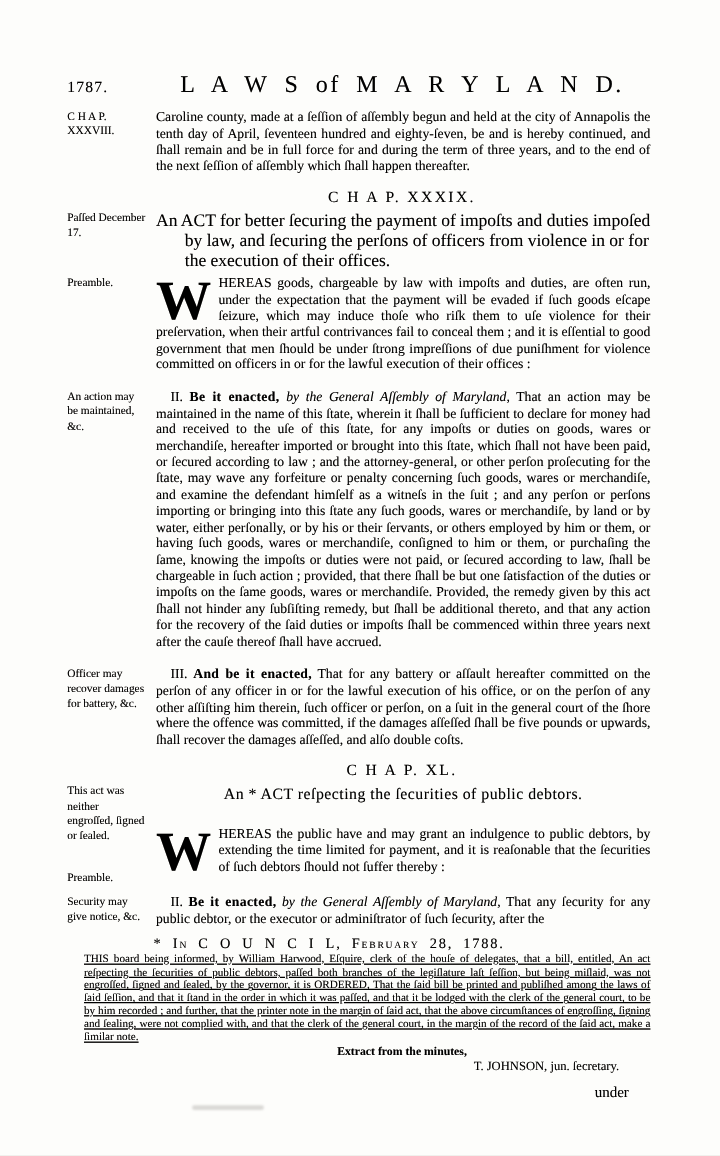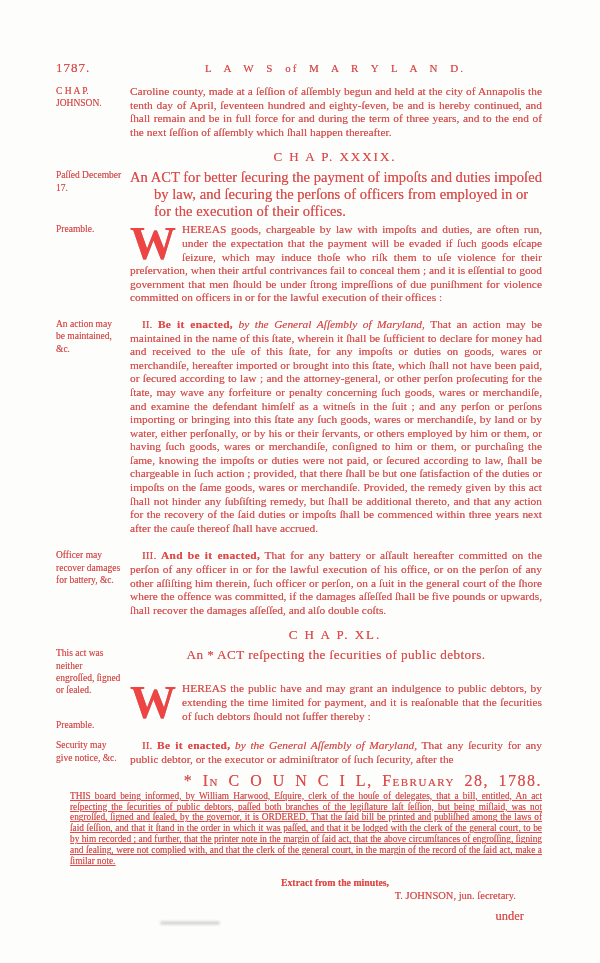--- a/index.html
+++ b/index.html
@@ -4,27 +4,27 @@
 <style>
   html,body { margin:0; padding:0; background:#e8e6e1; }
   .page {
     position:relative;
     width:600px; height:963px;
     margin:0 auto;
     background:#fdfdfb;
     box-sizing:border-box;
     padding:60px 58px 0 56px;
     font-family:"Liberation Serif","DejaVu Serif",serif;
-    color:#ef4444;
+    color:#000000;
     overflow:hidden;
     text-shadow:0 0 0.5px rgba(40,32,25,0.45);
   }
   .pagehead { display:flex; align-items:baseline; margin-bottom:9px; }
   .year { flex:0 0 72px; font-size:13px; letter-spacing:1px; }
-  .running { flex:1; text-align:center; font-size:11px; letter-spacing:2px; word-spacing:6px; }
+  .running { flex:1; text-align:center; font-size:20px; letter-spacing:2px; word-spacing:6px; }
   .row { display:flex; }
   .mnote {
     flex:0 0 66px; padding-right:8px;
     font-size:9.5px; line-height:1.3;
     white-space:pre-line;
   }
   .main { flex:1; }
   .body {
     font-size:11.4px; line-height:13.6px;
     text-align:justify; margin:0;
@@ -43,62 +43,62 @@
   }
   .dropcap {
     float:left; font-size:46px; line-height:36px;
     padding:3px 6px 0 0; font-weight:600;
   }
   .sect { text-indent:12px; }
   .bl { font-weight:700; letter-spacing:0.3px; }
   .it { font-style:italic; }
   .sp13 { height:13px; } .sp14 { height:14px; } .sp10 { height:10px; } .sp8 { height:8px; }
   .council-head {
-    text-align:right; font-variant:small-caps;
-    font-size:16px; letter-spacing:1.5px; word-spacing:4px;
+    text-align:left; font-variant:small-caps;
+    font-size:12px; letter-spacing:1.5px; word-spacing:4px;
     margin:5px 0 1px 72px;
   }
   .footnote {
     font-size:9.3px; line-height:10.9px; text-align:justify;
     margin:0 0 0 14px;
     text-decoration:underline;
   }
-  .extract { text-align:center; font-size:9.8px; font-weight:600; margin-left:72px;margin-top:10px; }
+  .extract { text-align:center; font-size:9.8px; font-weight:600; margin-left:72px; }
   .signature { text-align:right; font-size:10.5px; margin:2px 26px 4px 0; }
   .catchword { text-align:right; font-size:12.5px; margin:8px 18px 0 0; }
   .smudge {
     position:absolute; left:160px; bottom:38px;
     width:60px; height:4px; border-radius:2px;
     background:rgba(60,55,48,0.18); filter:blur(1px);
   }
 </style>
 </head>
 <body>
 
 <div class="page">
 
   <div class="pagehead">
     <span class="year">1787.</span>
     <span class="running">L A W S  of  M A R Y L A N D.</span>
   </div>
 
   <div class="row">
     <div class="mnote">C H A P.
-JOHNSON.</div>
+XXXVIII.</div>
     <div class="main">
       <p class="body">Caroline county, made at a ſeſſion of aſſembly begun and held at the city of Annapolis the tenth day of April, ſeventeen hundred and eighty-ſeven, be and is hereby continued, and ſhall remain and be in full force for and during the term of three years, and to the end of the next ſeſſion of aſſembly which ſhall happen thereafter.</p>
     </div>
   </div>
 
   <div class="chap-heading">C H A P.    XXXIX.</div>
 
   <div class="row">
     <div class="mnote">Paſſed December 17.</div>
     <div class="main">
-      <p class="act-title">An ACT for better ſecuring the payment of impoſts and duties impoſed by law, and ſecuring the perſons of officers from employed in or for the execution of their offices.</p>
+      <p class="act-title">An ACT for better ſecuring the payment of impoſts and duties impoſed by law, and ſecuring the perſons of officers from violence in or for the execution of their offices.</p>
     </div>
   </div>
 
   <div class="row">
     <div class="mnote">Preamble.</div>
     <div class="main">
       <p class="body"><span class="dropcap">W</span><span>HEREAS goods, chargeable by law with impoſts and duties, are often run, under the expectation that the payment will be evaded if ſuch goods eſcape ſeizure, which may induce thoſe who riſk them to uſe violence for their preſervation, when their artful contrivances fail to conceal them ; and it is eſſential to good government that men ſhould be under ſtrong impreſſions of due puniſhment for violence committed on officers in or for the lawful execution of their offices :</span></p>
     </div>
   </div>
 

